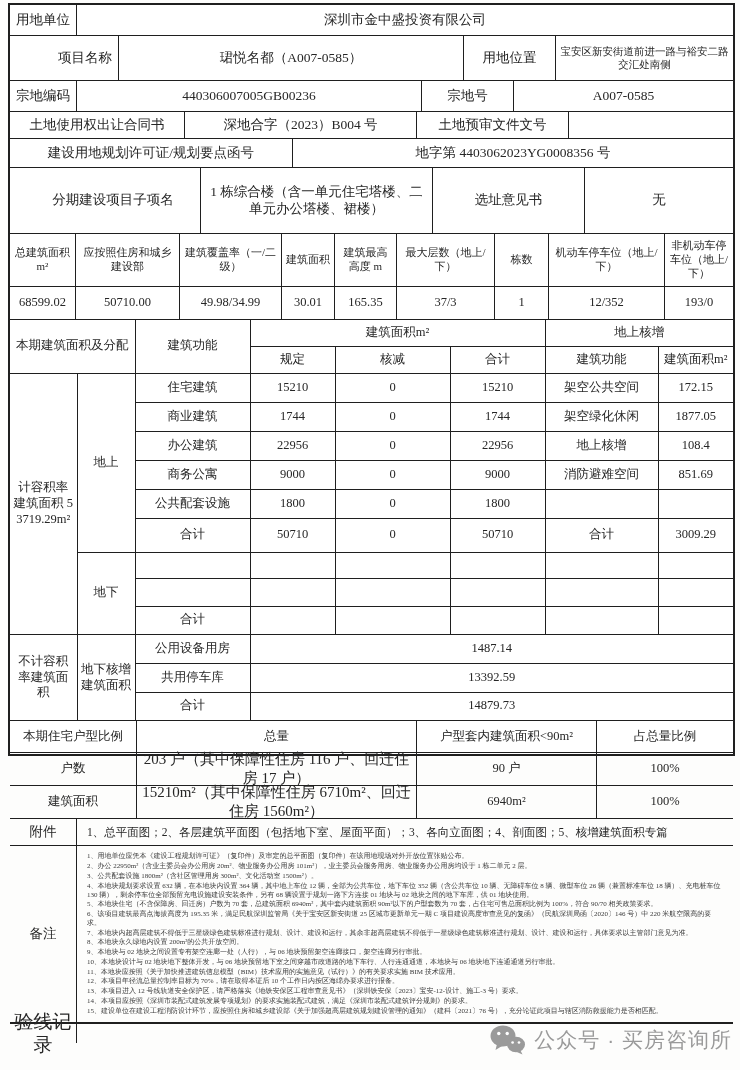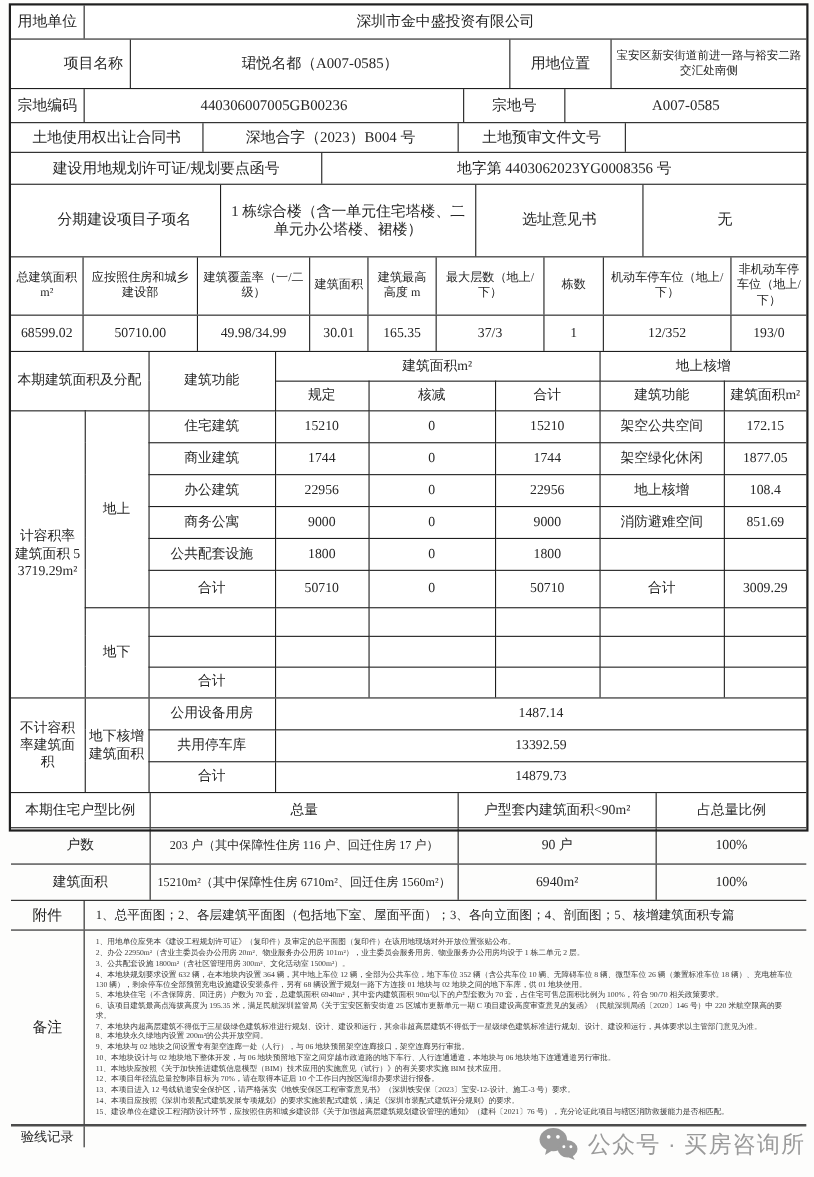--- a/index.html
+++ b/index.html
@@ -52,36 +52,36 @@
   td{
     border:1.5px solid var(--bc);text-align:center;vertical-align:middle;
     font-size:12.5px;padding:1px 3px;line-height:1.25;overflow:hidden;
   }
   .breakall{word-break:break-all;}
   tr.h26{height:26px;} tr.h27{height:27px;} tr.h29{height:29px;} tr.h34{height:34px;}
   tr.h28{height:28px;}
   
   .re0{height:32px;} .re1{height:33px;}
   .e0{width:127px}.e1{width:280px}.e2{width:180px}.e3{flex:1}
-  .fsE{font-size:12.5px;} .fsEv{font-size:11px;line-height:1.3;}
+  .fsE{font-size:12.5px;} .fsEv{font-size:15px;line-height:1.3;}
   
   .rf{height:27px;}
   .g-label{width:67px;}
   .fsF{font-size:11.5px;}
   .remarks-row{flex:1 1 auto;}
   .remarks-body{
     flex:1;display:flex;flex-direction:column;justify-content:center;
     padding:6px 12px 6px 10px;text-align:left;align-items:stretch;
   }
   .remarks-body p{
     font-size:7px;line-height:1.28;color:#3a3a3a;margin:0.4px 0;
     text-align:left;
   }
   .rh{height:20px;border-bottom:none;}
-  .fsH{font-size:12px;}
+  .fsH{font-size:19px;}
   
   .watermark{
     position:absolute;right:8px;bottom:14px;z-index:5;
     display:flex;align-items:center;gap:8px;
     color:var(--wm);font-size:21px;letter-spacing:1px;
     font-family:"Liberation Sans","DejaVu Sans",sans-serif;
   }
 </style>
 </head>
 <body>

